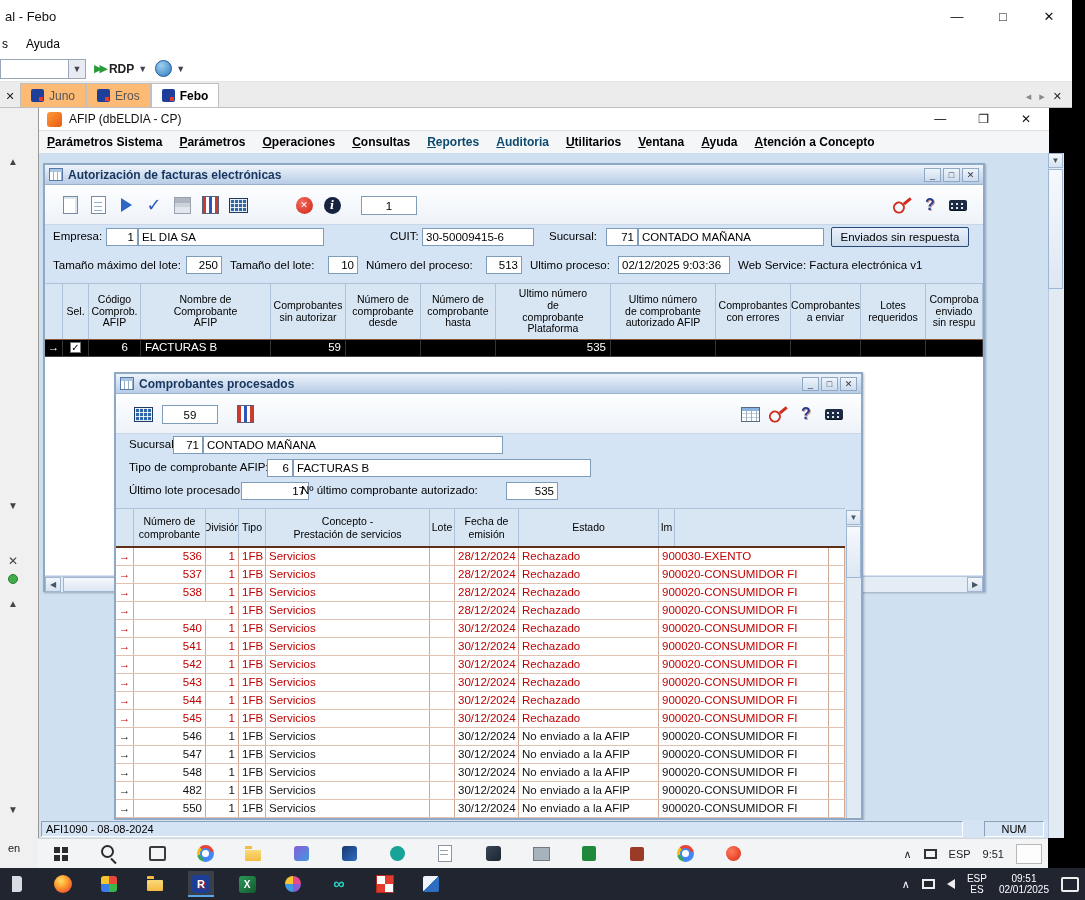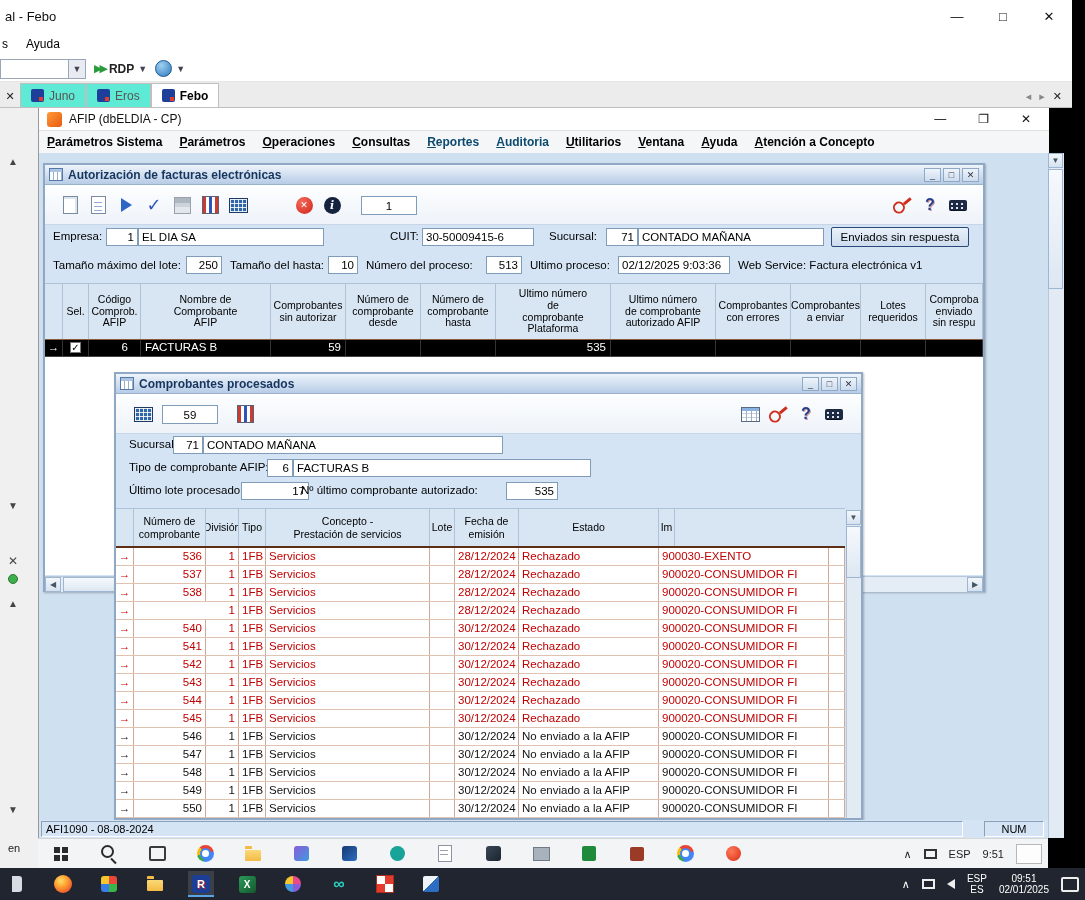--- a/index.html
+++ b/index.html
@@ -16,21 +16,21 @@
   .host-menubar{left:0;top:32px;width:1072px;height:24px;background:#fff;display:flex;align-items:center;font-size:12px;gap:18px;padding-left:2px}
   .host-toolbar{left:0;top:56px;width:1072px;height:26px;background:#fff;display:flex;align-items:center;gap:8px;border-bottom:1px solid #e6e6e6}
   .combo{width:86px;height:20px;background:#fff;border:1px solid #9aa7b8;position:relative}
   .combo .dd{position:absolute;right:0;top:0;width:17px;height:18px;background:#e8ecf2;border-left:1px solid #9aa7b8;font-size:9px;color:#445;display:flex;align-items:center;justify-content:center}
   .rdp-group{display:flex;align-items:center;gap:4px;font-size:12px;font-weight:bold;color:#222}
   .ff{color:#2a9a3a;font-size:11px;letter-spacing:-3px;font-weight:bold}
   .dd-glyph{font-size:9px;color:#445}
   .globe{width:17px;height:17px;border-radius:50%;background:radial-gradient(circle at 35% 30%,#9fd0f0,#2f7ac0);border:1px solid #1d5a94}
   .tab-row{left:0;top:82px;width:1072px;height:26px;background:#ececec;display:flex;align-items:flex-end;border-bottom:1px solid #bfbfbf}
   .tab-close{width:20px;height:22px;display:flex;align-items:center;justify-content:center;font-size:11px;color:#222}
-  .tab{height:24px;display:flex;align-items:center;gap:5px;padding:0 10px;font-size:12px;border:1px solid #bfbfbf;border-bottom:none;background:#5eead4;color:#555}
+  .tab{height:24px;display:flex;align-items:center;gap:5px;padding:0 10px;font-size:12px;border:1px solid #bfbfbf;border-bottom:none;background:#fdba74;color:#555}
   .tab.active{background:#fff;color:#000;font-weight:bold}
   .tabicon{width:13px;height:13px;background:#1d3f9a;border-radius:2px;position:relative;flex:none}
   .tabicon::after{content:"";position:absolute;right:1px;bottom:1px;width:4px;height:4px;background:#e23c2e}
   .tab-nav{margin-left:auto;display:flex;gap:8px;padding:0 10px 4px 0;font-size:11px;color:#888}
   .tab-nav .x{color:#222}
   .right-black{left:1072px;top:0;width:13px;height:868px;background:#000}
 
   
   .left-strip{left:0;top:108px;width:38px;height:760px;background:#f0f0f0;font-size:10px;color:#444}
   .ls{position:absolute;left:8px}
@@ -286,21 +286,21 @@
           <div class="field fr" style="left:61px;top:3px;width:32px">1</div>
           <div class="field" style="left:93px;top:3px;width:186px">EL DIA SA</div>
           <span class="lbl" style="left:345px;top:5px">CUIT:</span>
           <div class="field" style="left:377px;top:3px;width:112px">30-50009415-6</div>
           <span class="lbl" style="left:504px;top:5px">Sucursal:</span>
           <div class="field fr" style="left:561px;top:3px;width:32px">71</div>
           <div class="field" style="left:593px;top:3px;width:186px">CONTADO MAÑANA</div>
           <div class="btn3d" style="left:786px;top:2px;width:138px">Enviados sin respuesta</div>
           <span class="lbl" style="left:8px;top:34px">Tamaño máximo del lote:</span>
           <div class="field fr" style="left:141px;top:31px;width:36px">250</div>
-          <span class="lbl" style="left:185px;top:34px">Tamaño del hasta:</span>
+          <span class="lbl" style="left:185px;top:34px">Tamaño del lote:</span>
           <div class="field fr" style="left:283px;top:31px;width:30px">10</div>
           <span class="lbl" style="left:321px;top:34px">Número del proceso:</span>
           <div class="field fr" style="left:441px;top:31px;width:36px">513</div>
           <span class="lbl" style="left:485px;top:34px">Ultimo proceso:</span>
           <div class="field" style="left:573px;top:31px;width:112px">02/12/2025 9:03:36</div>
           <span class="lbl" style="left:693px;top:34px">Web Service: Factura electrónica v1</span>
         </div>
 
         <div class="g1">
           <div class="g1head">
@@ -567,21 +567,21 @@
                 <div class="g2c al" style="width: 27px;">1FB</div>
                 <div class="g2c al" style="width: 164px;">Servicios</div>
                 <div class="g2c ac" style="width: 25px;"></div>
                 <div class="g2c ac" style="width: 64px;">30/12/2024</div>
                 <div class="g2c al" style="width: 140px;">No enviado a la AFIP</div>
                 <div class="g2c al red" style="width: 170px;">900020-CONSUMIDOR FI</div>
                 <div class="g2c al" style="width: 16px;"></div>
               </div>
               <div class="g2row pend">
                 <div class="g2c marker" style="width: 18px;">→</div>
-                <div class="g2c ar" style="width: 72px;">549</div>
+                <div class="g2c ar" style="width: 72px;">482</div>
                 <div class="g2c ar" style="width: 33px;">1</div>
                 <div class="g2c al" style="width: 27px;">1FB</div>
                 <div class="g2c al" style="width: 164px;">Servicios</div>
                 <div class="g2c ac" style="width: 25px;"></div>
                 <div class="g2c ac" style="width: 64px;">30/12/2024</div>
                 <div class="g2c al" style="width: 140px;">No enviado a la AFIP</div>
                 <div class="g2c al red" style="width: 170px;">900020-CONSUMIDOR FI</div>
                 <div class="g2c al" style="width: 16px;"></div>
               </div>
               <div class="g2row pend">

